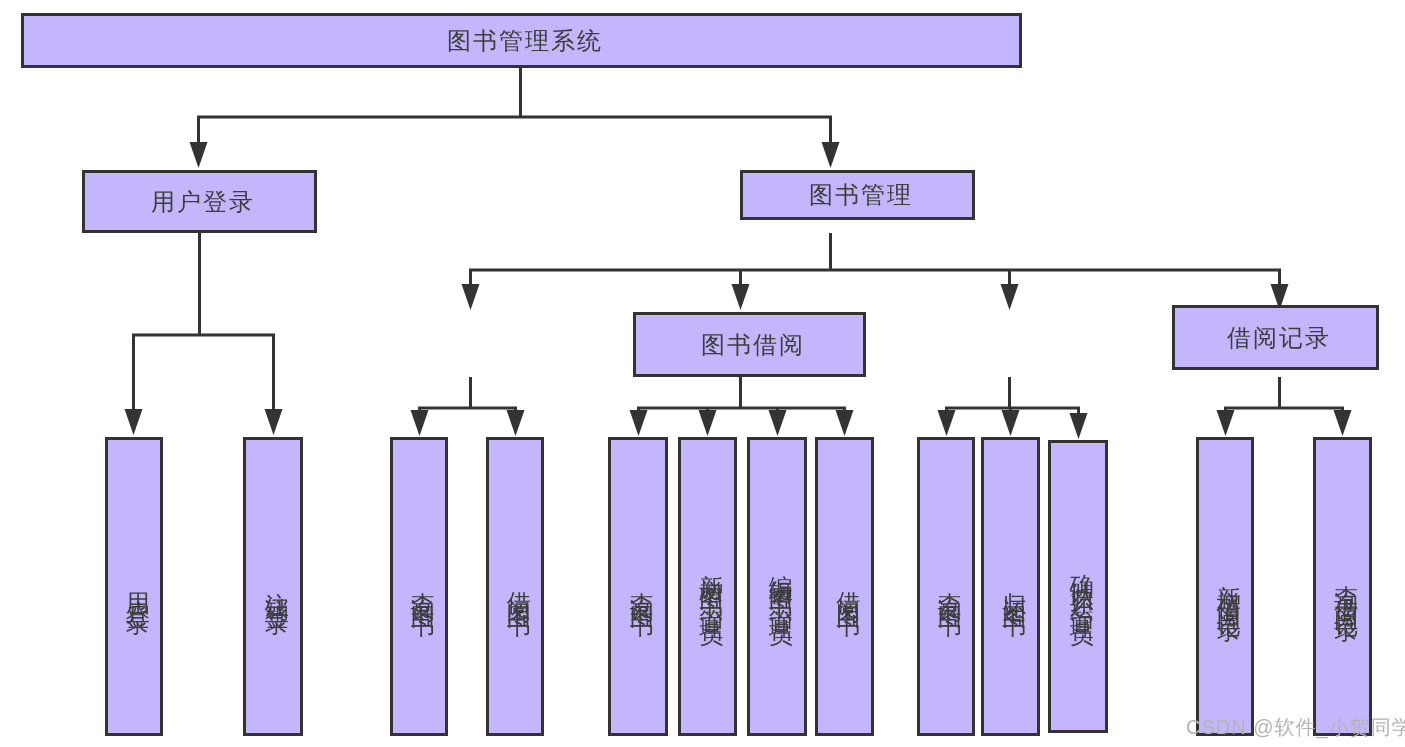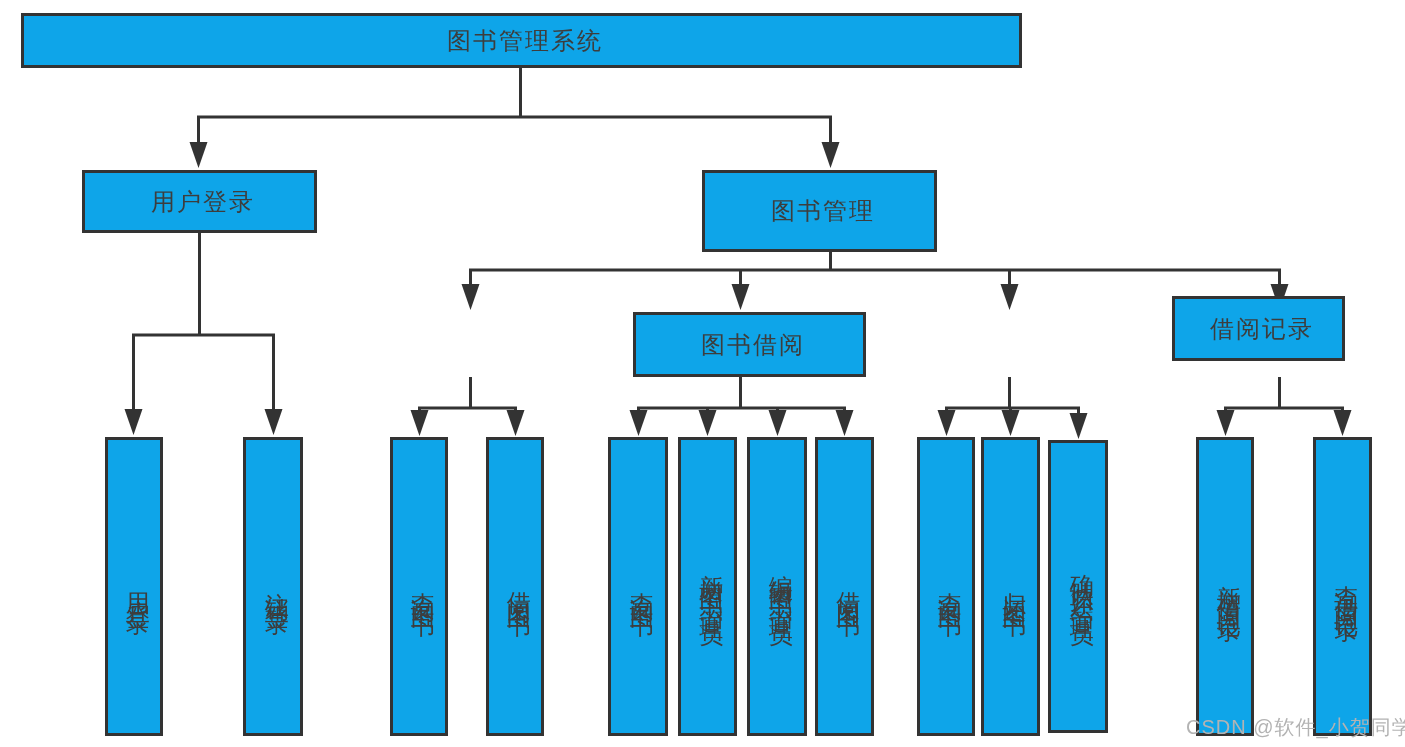--- a/index.html
+++ b/index.html
@@ -9,21 +9,21 @@
     background: var(--bg, #ffffff);
     font-family: "Liberation Sans", sans-serif;
     color: var(--text, #3d3d3d);
   }
   .diagram { position:absolute; inset:0; }
   svg.connectors { position:absolute; left:0; top:0; }
   svg.connectors path { stroke: var(--line, #333333); stroke-width:3; fill:none; }
   svg.connectors polygon { fill: var(--line, #333333); stroke:none; }
   .node {
     position:absolute;
-    background:#0ea5e9;
+    background:#c4b5fd;
     border:3px solid var(--line, #333333);
     display:flex; align-items:center; justify-content:center;padding-left:7px;
   }
   .node.h span { font-size:24px; letter-spacing:2px; white-space:nowrap; }
   .node.v span {
     writing-mode: vertical-rl;
     text-orientation: mixed;
     font-size:24px;
     letter-spacing:7px;
     line-height:1.1;
@@ -75,28 +75,28 @@
     <polygon points="1333.5,410 1351.5,410 1342.5,436"></polygon>
   </svg>
 
   <div class="node h" style="left:21px;top:13px;width:1001px;height:55px">
     <span>图书管理系统</span>
   </div>
 
   <div class="node h" style="left:82px;top:170px;width:235px;height:63px">
     <span>用户登录</span>
   </div>
-  <div class="node h" style="left:702px;top:170px;width:235px;height:82px">
+  <div class="node h" style="left:740px;top:170px;width:235px;height:50px">
     <span>图书管理</span>
   </div>
 
   <div class="node h" style="left:633px;top:312px;width:233px;height:65px">
     <span>图书借阅</span>
   </div>
-  <div class="node h" style="left:1172px;top:296px;width:173px;height:65px">
+  <div class="node h" style="left:1172px;top:305px;width:207px;height:65px">
     <span>借阅记录</span>
   </div>
 
   <div class="node v" style="left:105px;top:437px;width:58px;height:299px">
     <span>用户登录</span>
   </div>
   <div class="node v" style="left:243px;top:437px;width:60px;height:299px">
     <span>注销登录</span>
   </div>
 

